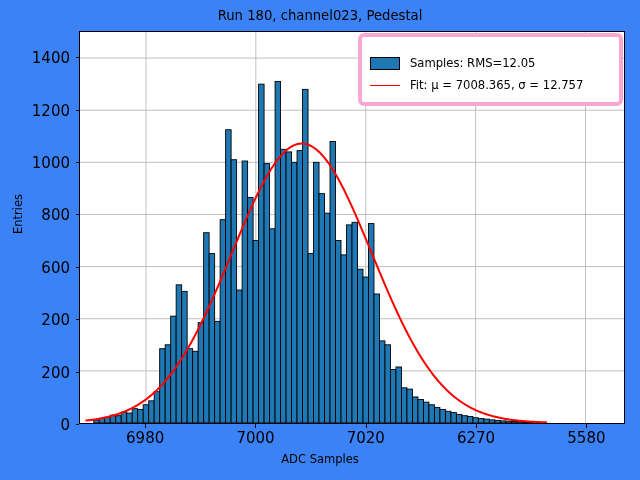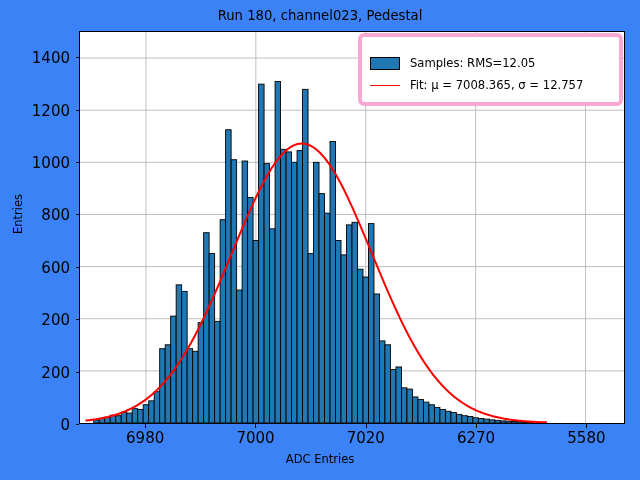--- a/index.html
+++ b/index.html
@@ -181,21 +181,21 @@
       <div class="ytick-label" style="top: 214.4px; text-align: right;">800</div>
       <div class="ytick-mark" style="top: 214.4px;"></div>
       <div class="ytick-label" style="top: 162px;">1000</div>
       <div class="ytick-mark" style="top: 162px;"></div>
       <div class="ytick-label" style="top: 109.6px;">1200</div>
       <div class="ytick-mark" style="top: 109.6px;"></div>
       <div class="ytick-label" style="top: 57.2px;">1400</div>
       <div class="ytick-mark" style="top: 57.2px;"></div>
     </div>
 
-  <div id="xlabel">ADC Entries</div>
+  <div id="xlabel">ADC Samples</div>
   <div id="ylabel">Entries</div>
 
   <div id="legend">
     <div class="legend-row">
       <span class="legend-key">
         <span class="swatch-patch"></span>
       </span>
       <span class="legend-text">Samples: RMS=12.05</span>
     </div>
     <div class="legend-row">

